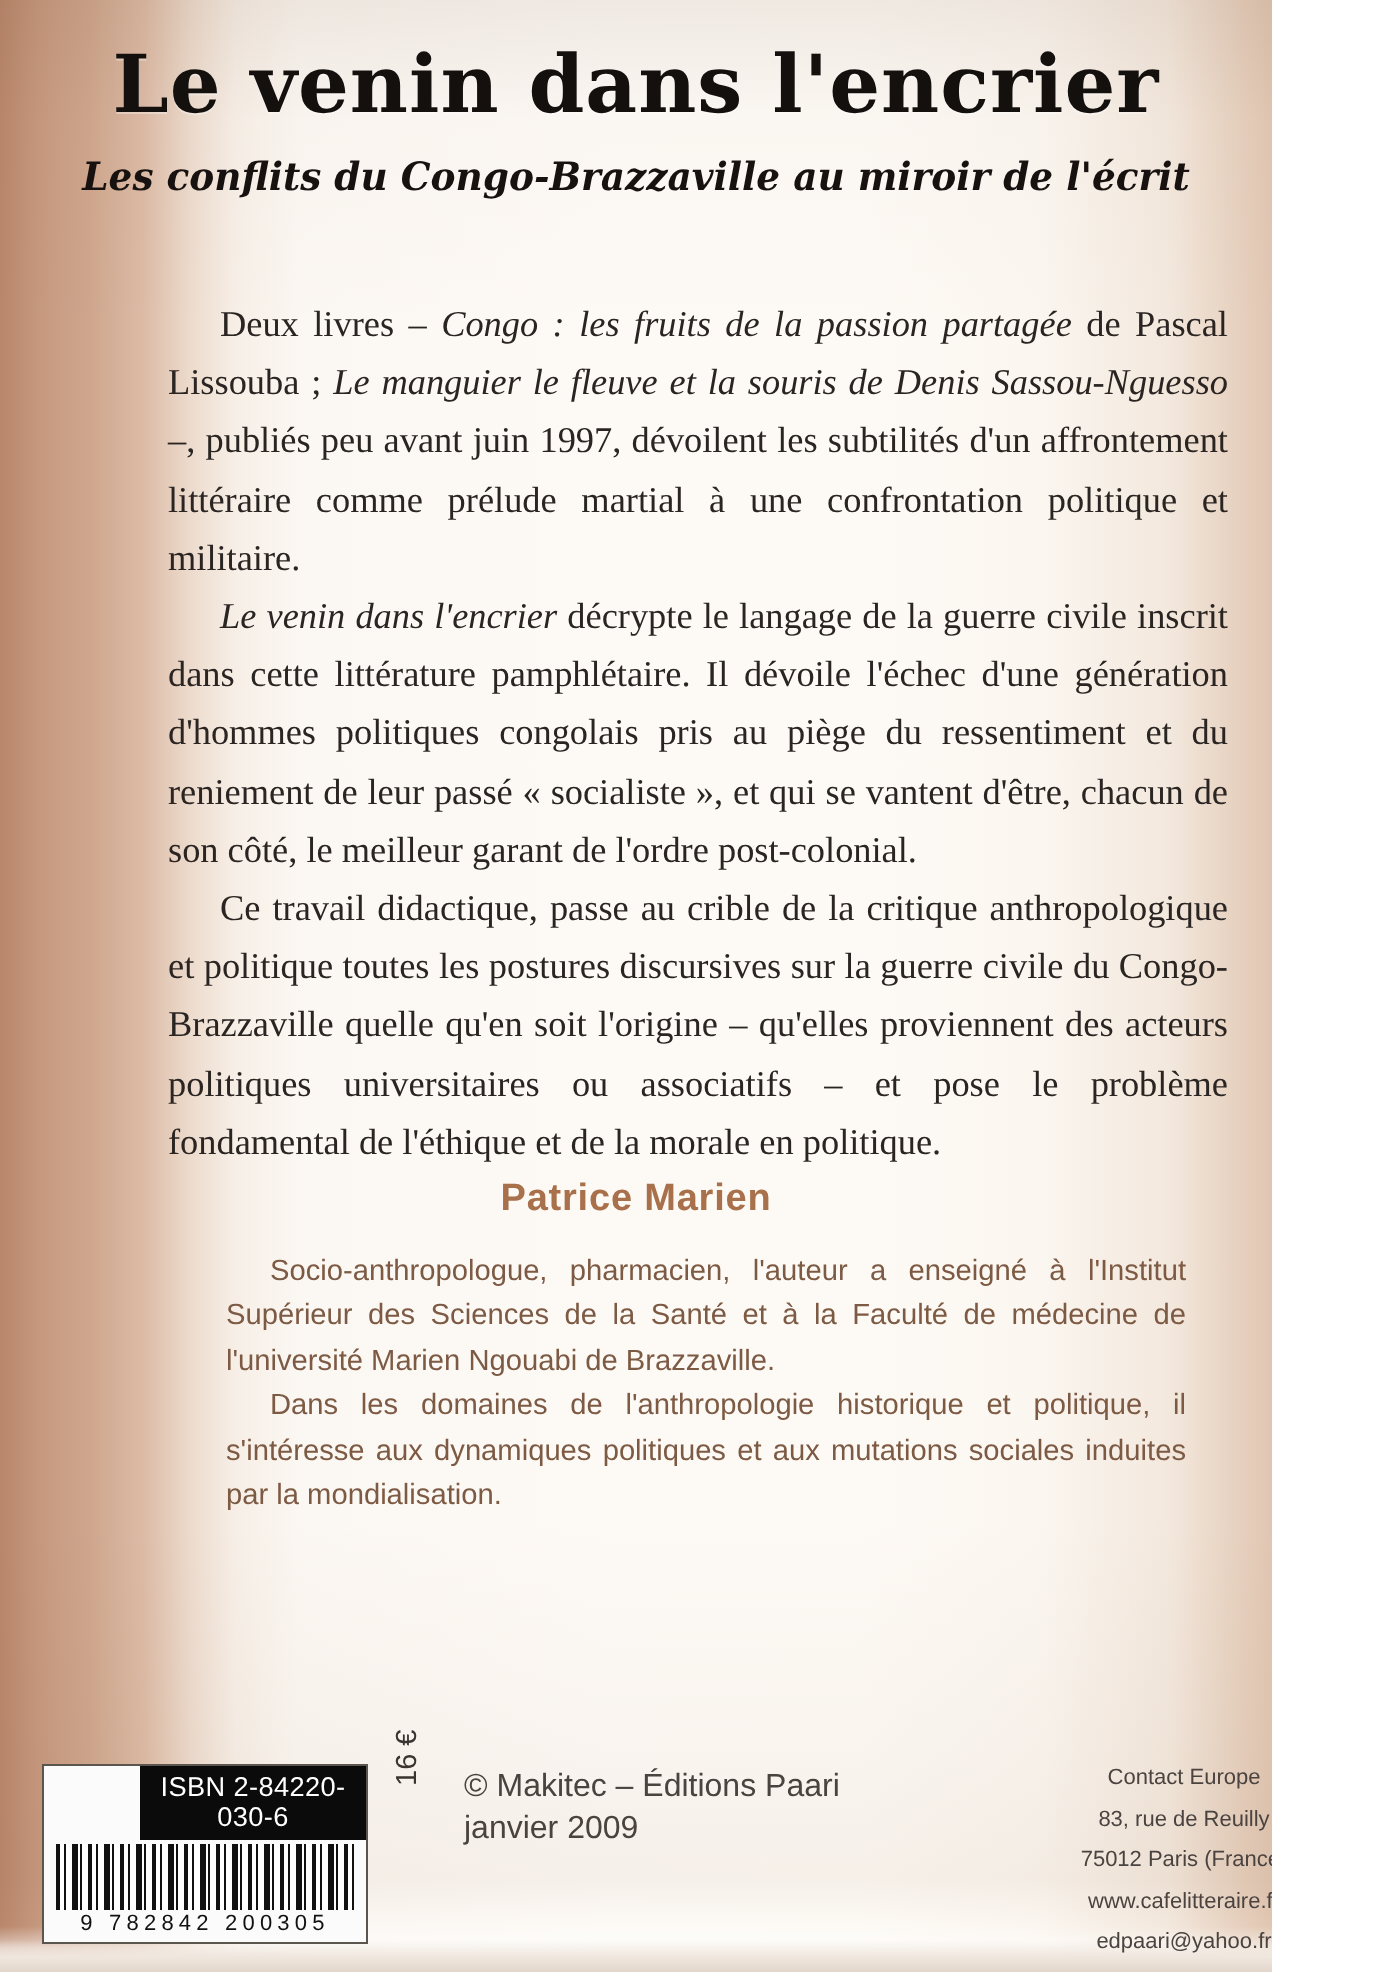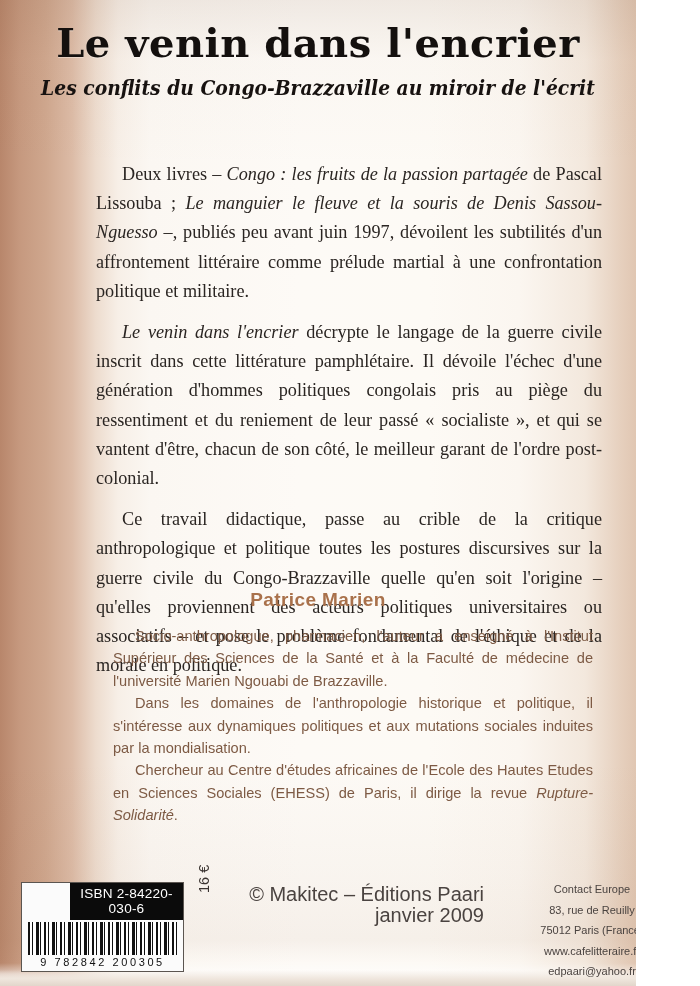--- a/index.html
+++ b/index.html
@@ -92,21 +92,21 @@
     width: 530px;
     top: 148px;
     font-family: "Liberation Serif", serif;
     font-size: 18.2px;
     line-height: 29.2px;
     color: #2a2522;
     text-align: justify;
     text-justify: inter-word;
   }
   .blurb p {
-    margin: 12px;
+    margin: 0;
     text-indent: 26px;
   }
   .blurb i, .blurb em { font-style: italic; }
 
   
   .author-name {
     position: absolute;
     left: 0; right: 0;
     top: 589px;
     text-align: center;
@@ -183,23 +183,23 @@
     color: #3a3330;
     transform: rotate(-90deg);
     transform-origin: left top;
     white-space: nowrap;
   }
   .publisher {
     position: absolute;
     left: 232px;
     width: 252px;
     top: 884px;
-    text-align: right;
-    font-family: "Liberation Sans", sans-serif;
-    font-size: 20px;
+    text-align: left;
+    font-family: "Liberation Sans", sans-serif;
+    font-size: 16px;
     line-height: 20.5px;
     color: #4a4340;
   }
   .contact {
     position: absolute;
     left: 492px;
     width: 200px;
     top: 879px;
     text-align: center;
     font-family: "Liberation Sans", sans-serif;
@@ -226,21 +226,20 @@
       <p><span>Deux livres – </span><i>Congo : les fruits de la passion partagée</i><span> de Pascal Lissouba ; </span><i>Le manguier le fleuve et la souris de Denis Sassou-Nguesso</i><span> –, publiés peu avant juin 1997, dévoilent les subtilités d'un affrontement littéraire comme prélude martial à une confrontation politique et militaire.</span></p>
       <p><i>Le venin dans l'encrier</i><span> décrypte le langage de la guerre civile inscrit dans cette littérature pamphlétaire. Il dévoile l'échec d'une génération d'hommes politiques congolais pris au piège du ressentiment et du reniement de leur passé « socialiste », et qui se vantent d'être, chacun de son côté, le meilleur garant de l'ordre post-colonial.</span></p>
       <p><span>Ce travail didactique, passe au crible de la critique anthropologique et politique toutes les postures discursives sur la guerre civile du Congo-Brazzaville quelle qu'en soit l'origine – qu'elles proviennent des acteurs politiques universitaires ou associatifs – et pose le problème fondamental de l'éthique et de la morale en politique.</span></p>
     </div>
 
   <div class="author-name">Patrice Marien</div>
 
   <div class="bio" id="bio">
       <p><span>Socio-anthropologue, pharmacien, l'auteur a enseigné à l'Institut Supérieur des Sciences de la Santé et à la Faculté de médecine de l'université Marien Ngouabi de Brazzaville.</span></p>
       <p><span>Dans les domaines de l'anthropologie historique et politique, il s'intéresse aux dynamiques politiques et aux mutations sociales induites par la mondialisation.</span></p>
-      <p><span>Chercheur au Centre d'études africaines de l'Ecole des Hautes Etudes en Sciences Sociales (EHESS) de Paris, il dirige la revue </span><i>Rupture-Solidarité</i><span>.</span></p>
     </div>
 
   <div class="barcode-box">
     <div class="barcode-head">ISBN 2-84220-030-6</div>
     <div class="barcode-bars"></div>
     <div class="barcode-digits">9 782842 200305</div>
   </div>
 
   <div class="price">16 €</div>
 

